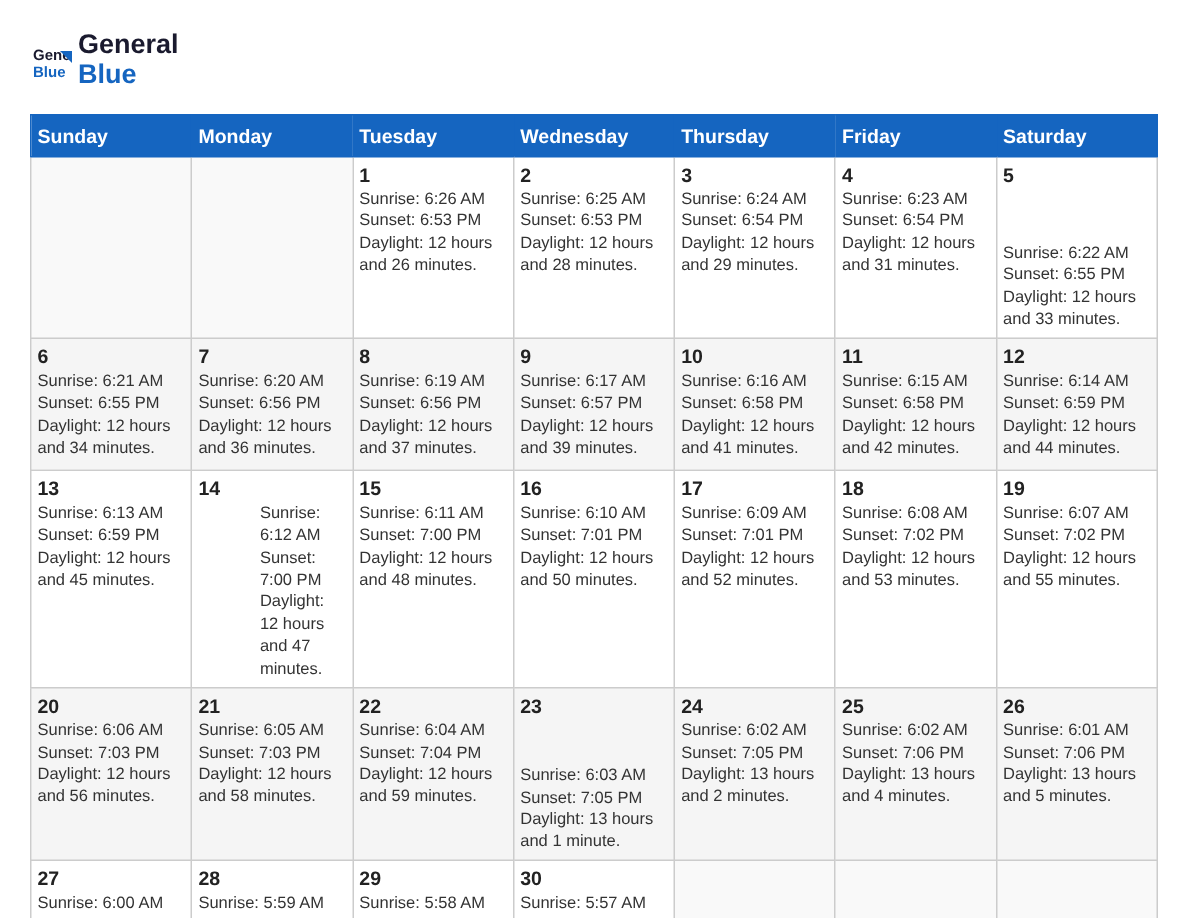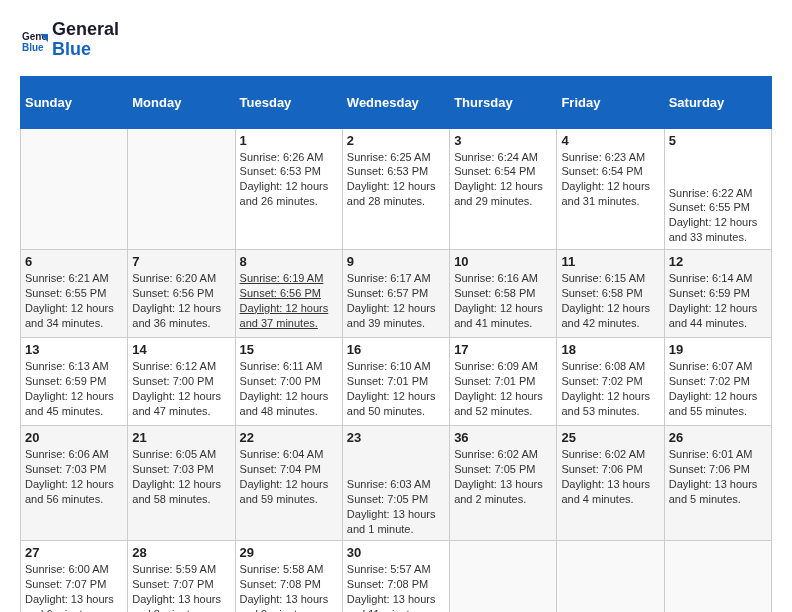--- a/index.html
+++ b/index.html
@@ -40,21 +40,21 @@
     table {
       width: 100%;
       border-collapse: collapse;
       table-layout: fixed;
     }
     th {
       background-color: #1565c0;
       color: #fff;
       font-size: 13px;
       font-weight: bold;
-      padding: 18px 4px;
+      padding: 6px 4px;
       text-align: left;
       border: 1px solid #1565c0;
     }
     td {
       border: 1px solid #ccc;
       vertical-align: top;
       padding: 4px;
       height: 88px;
       background: #fff;
     }
@@ -165,21 +165,21 @@
         </td>
         <td>
           <div class="day-number">7</div>
           <div class="day-info" style="white-space: pre-line;">Sunrise: 6:20 AM
 Sunset: 6:56 PM
 Daylight: 12 hours
 and 36 minutes.</div>
         </td>
         <td>
           <div class="day-number">8</div>
-          <div class="day-info" style="white-space: pre-line; text-decoration: underline;">Sunrise: 6:19 AM
+          <div class="day-info" style="white-space: pre-line;">Sunrise: 6:19 AM
 Sunset: 6:56 PM
 Daylight: 12 hours
 and 37 minutes.</div>
         </td>
         <td>
           <div class="day-number">9</div>
           <div class="day-info" style="white-space: pre-line;">Sunrise: 6:17 AM
 Sunset: 6:57 PM
 Daylight: 12 hours
 and 39 minutes.</div>
@@ -209,21 +209,21 @@
       <tr>
         <td>
           <div class="day-number">13</div>
           <div class="day-info" style="white-space: pre-line;">Sunrise: 6:13 AM
 Sunset: 6:59 PM
 Daylight: 12 hours
 and 45 minutes.</div>
         </td>
         <td>
           <div class="day-number">14</div>
-          <div class="day-info" style="white-space: pre-line;">Sunrise: 6:12 AM
+          <div class="day-info" style="white-space: pre-line; margin-left: 41px;">Sunrise: 6:12 AM
 Sunset: 7:00 PM
 Daylight: 12 hours
 and 47 minutes.</div>
         </td>
         <td>
           <div class="day-number">15</div>
           <div class="day-info" style="white-space: pre-line;">Sunrise: 6:11 AM
 Sunset: 7:00 PM
 Daylight: 12 hours
 and 48 minutes.</div>
@@ -280,21 +280,21 @@
 and 59 minutes.</div>
         </td>
         <td>
           <div class="day-number">23</div>
           <div class="day-info" style="white-space: pre-line; margin-top: 32px;">Sunrise: 6:03 AM
 Sunset: 7:05 PM
 Daylight: 13 hours
 and 1 minute.</div>
         </td>
         <td>
-          <div class="day-number">36</div>
+          <div class="day-number">24</div>
           <div class="day-info" style="white-space: pre-line;">Sunrise: 6:02 AM
 Sunset: 7:05 PM
 Daylight: 13 hours
 and 2 minutes.</div>
         </td>
         <td>
           <div class="day-number">25</div>
           <div class="day-info" style="white-space: pre-line;">Sunrise: 6:02 AM
 Sunset: 7:06 PM
 Daylight: 13 hours

